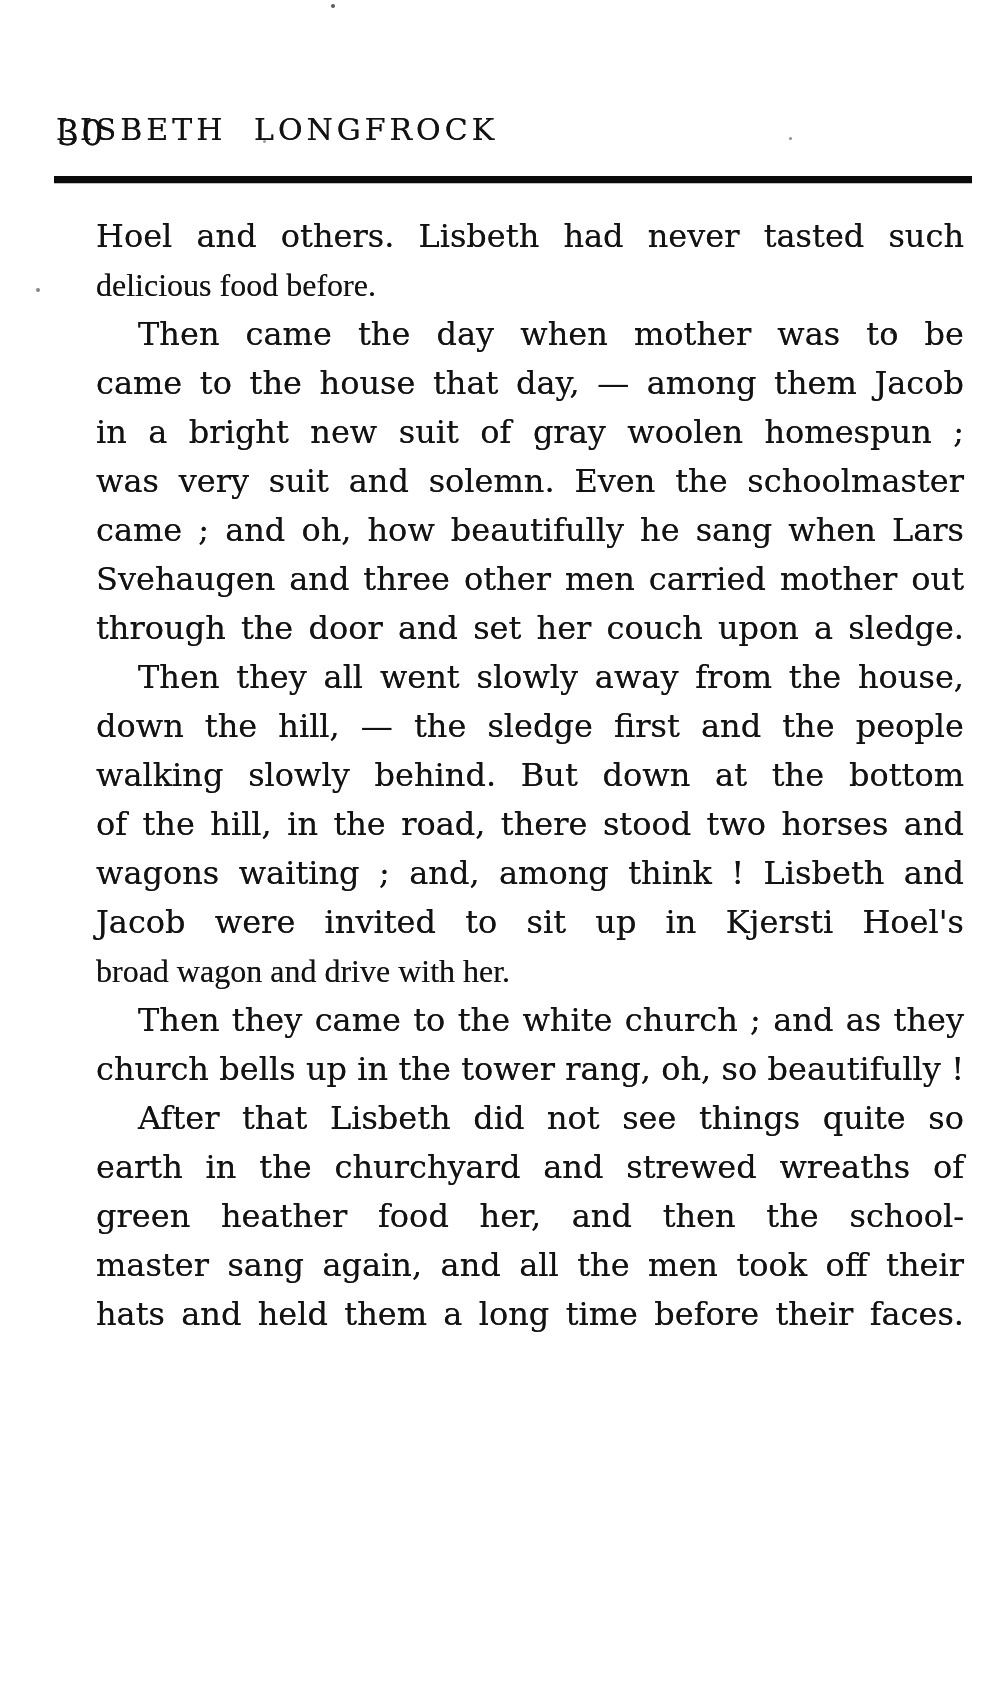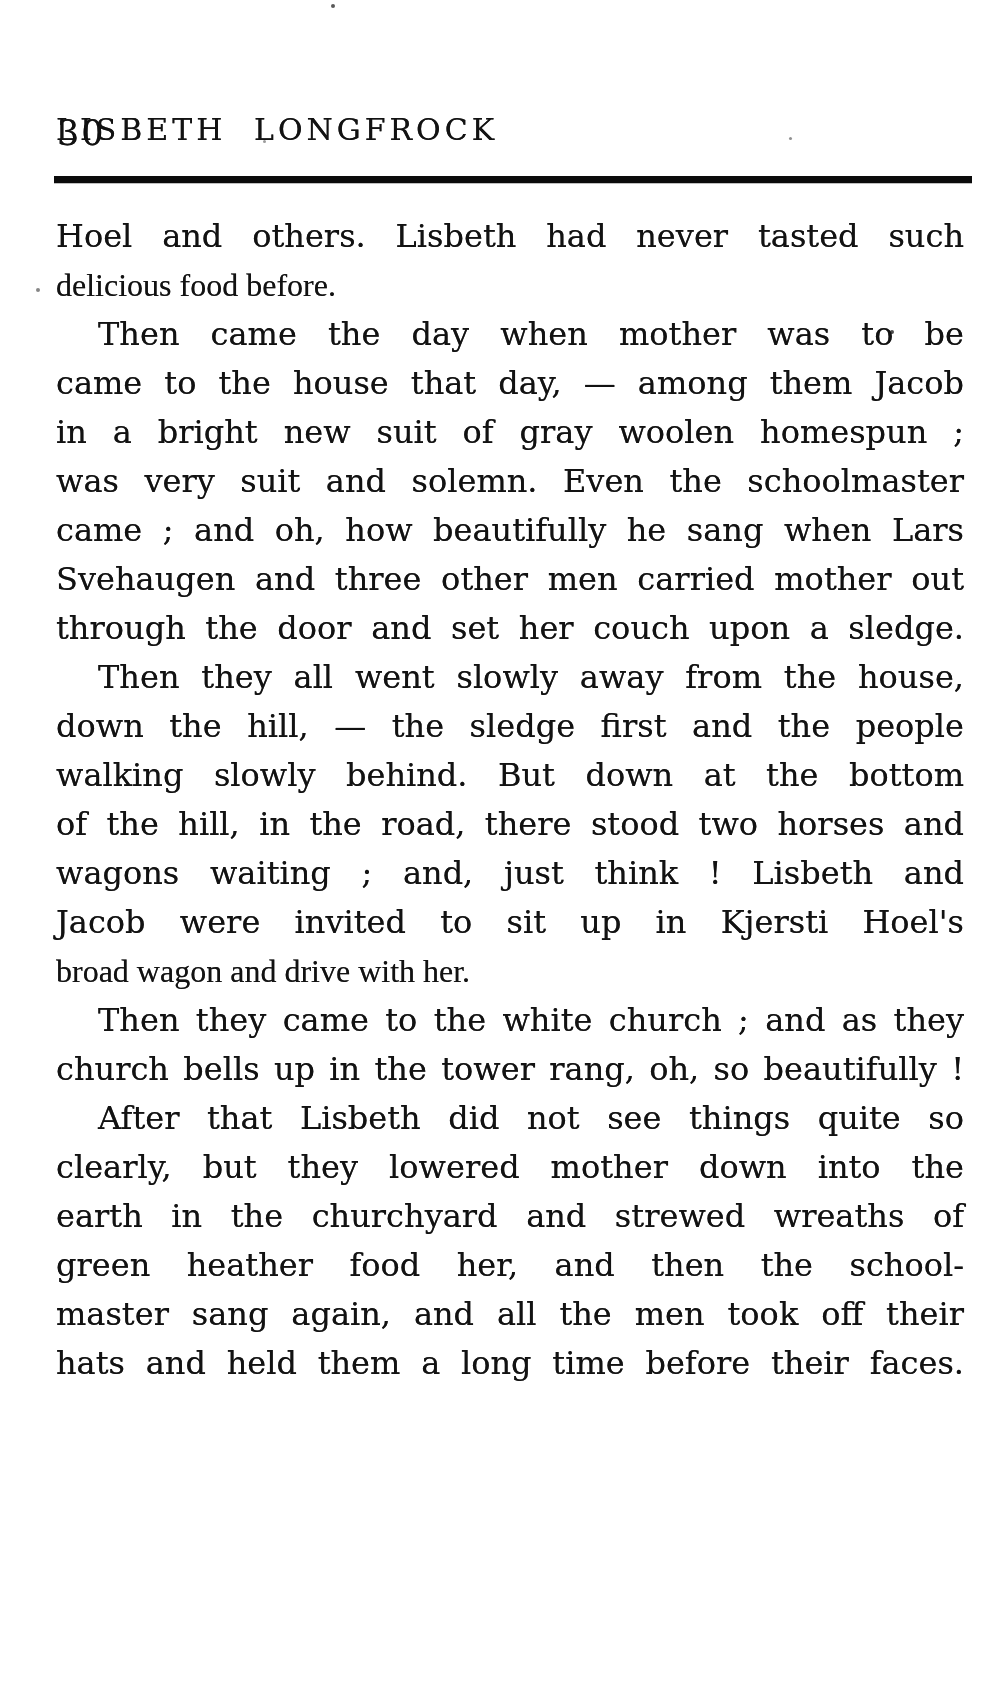--- a/index.html
+++ b/index.html
@@ -53,20 +53,21 @@
     left: 56px;
     top: 212px;
     width: 908px;
     font-size: 32px;
     line-height: 49px;
     text-shadow: 0 0 0.5px rgba(0,0,0,0.65);
   }
   .line {
     text-align: justify;
     text-align-last: justify;
+    margin-left: 40px;
   }
   .line.last {
     text-align-last: left;
     font-family: Liberation Serif, serif;
   }
   .line.indent {
     text-indent: 42px;
   }
   
   .speck {
@@ -106,33 +107,32 @@
       <div class="line">came ; and oh, how beautifully he sang when Lars</div>
       <div class="line">Svehaugen and three other men carried mother out</div>
       <div class="line">through the door and set her couch upon a sledge.</div>
     </div>
 
     <div class="para">
       <div class="line indent">Then they all went slowly away from the house,</div>
       <div class="line">down the hill, — the sledge first and the people</div>
       <div class="line">walking slowly behind.  But down at the bottom</div>
       <div class="line">of the hill, in the road, there stood two horses and</div>
-      <div class="line">wagons waiting ; and, just think !  Lisbeth and</div>
+      <div class="line">wagons waiting ; and, among think !  Lisbeth and</div>
       <div class="line">Jacob were invited to sit up in Kjersti Hoel's</div>
       <div class="line last">broad wagon and drive with her.</div>
     </div>
 
     <div class="para">
       <div class="line indent">Then they came to the white church ; and as they</div>
       <div class="line">church bells up in the tower rang, oh, so beautifully !</div>
     </div>
 
     <div class="para">
       <div class="line indent">After that Lisbeth did not see things quite so</div>
-      <div class="line">clearly, but they lowered mother down into the</div>
       <div class="line">earth in the churchyard and strewed wreaths of</div>
       <div class="line">green heather food her, and then the school-</div>
       <div class="line">master sang again, and all the men took off their</div>
       <div class="line">hats and held them a long time before their faces.</div>
     </div>
 
   </div>
 </div>
 
 </body></html>

